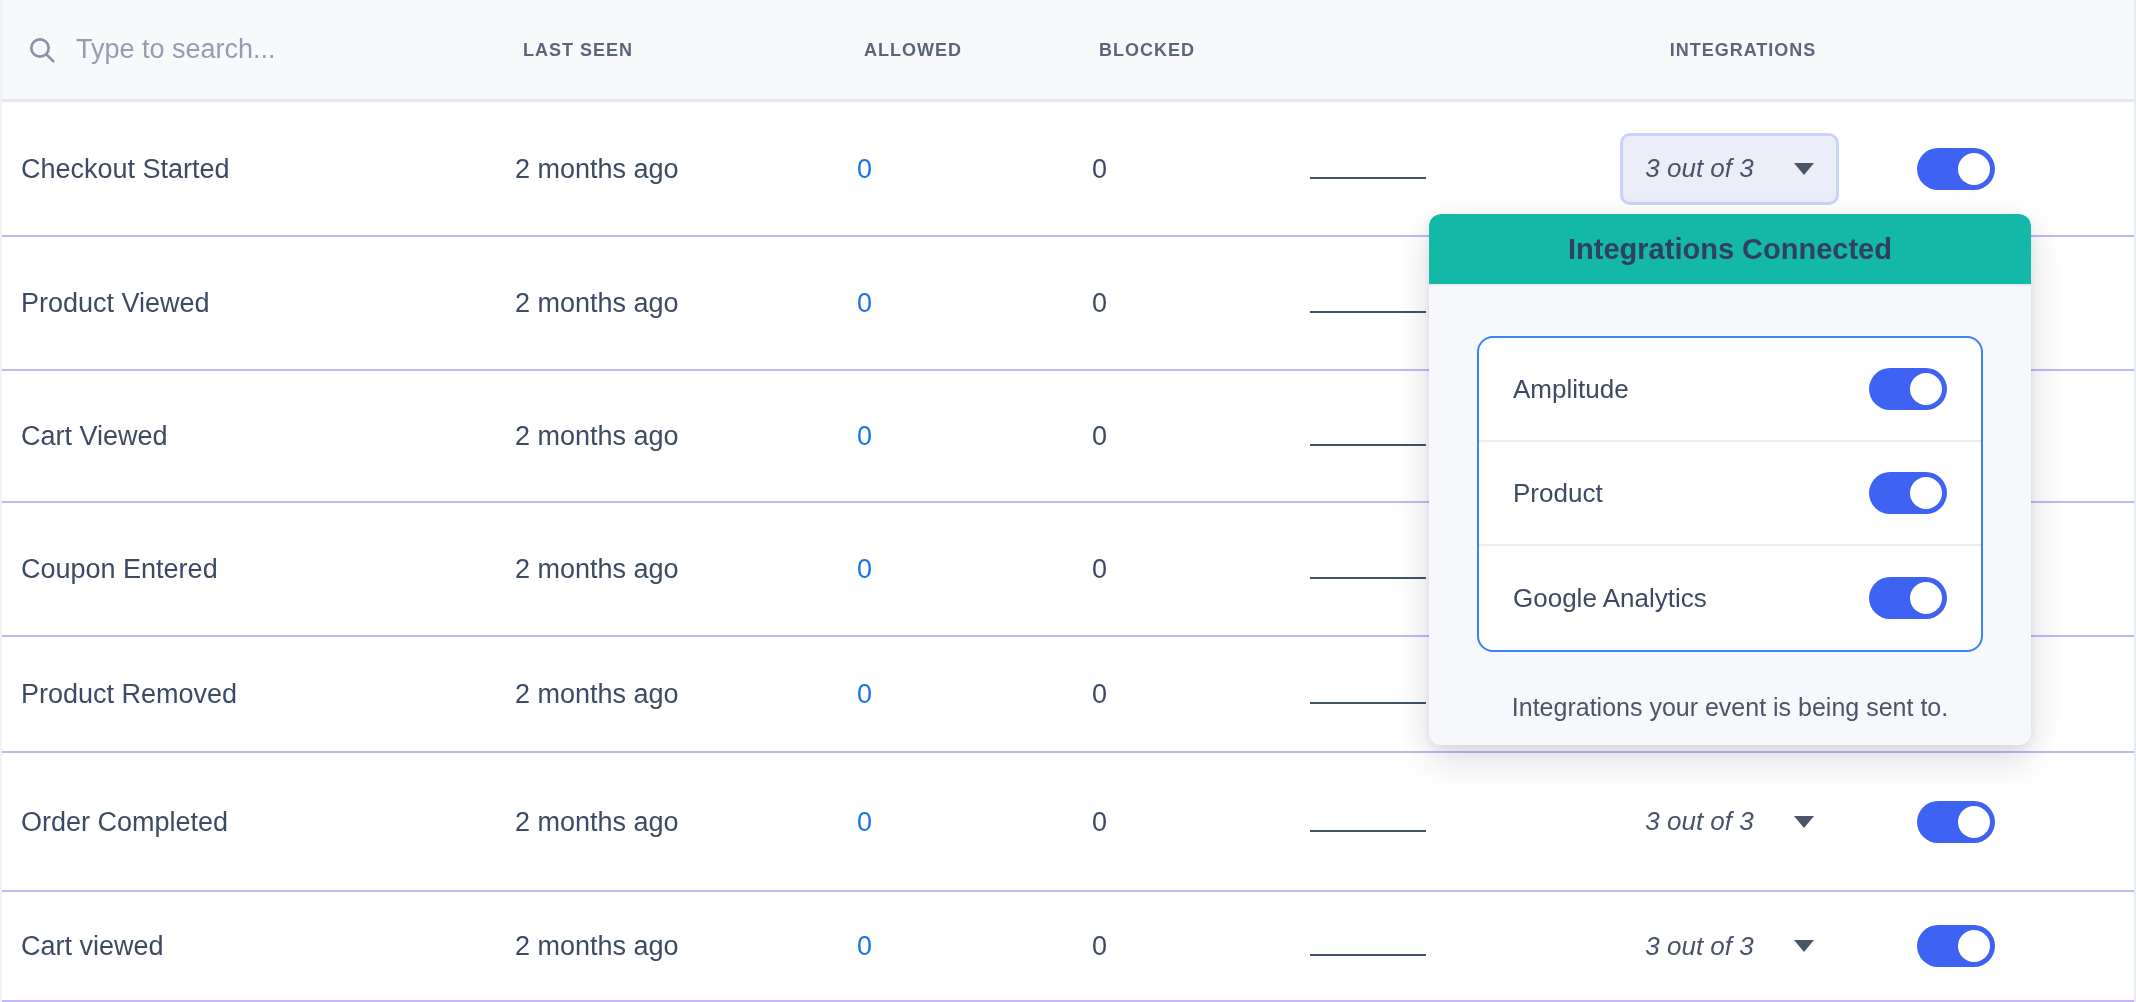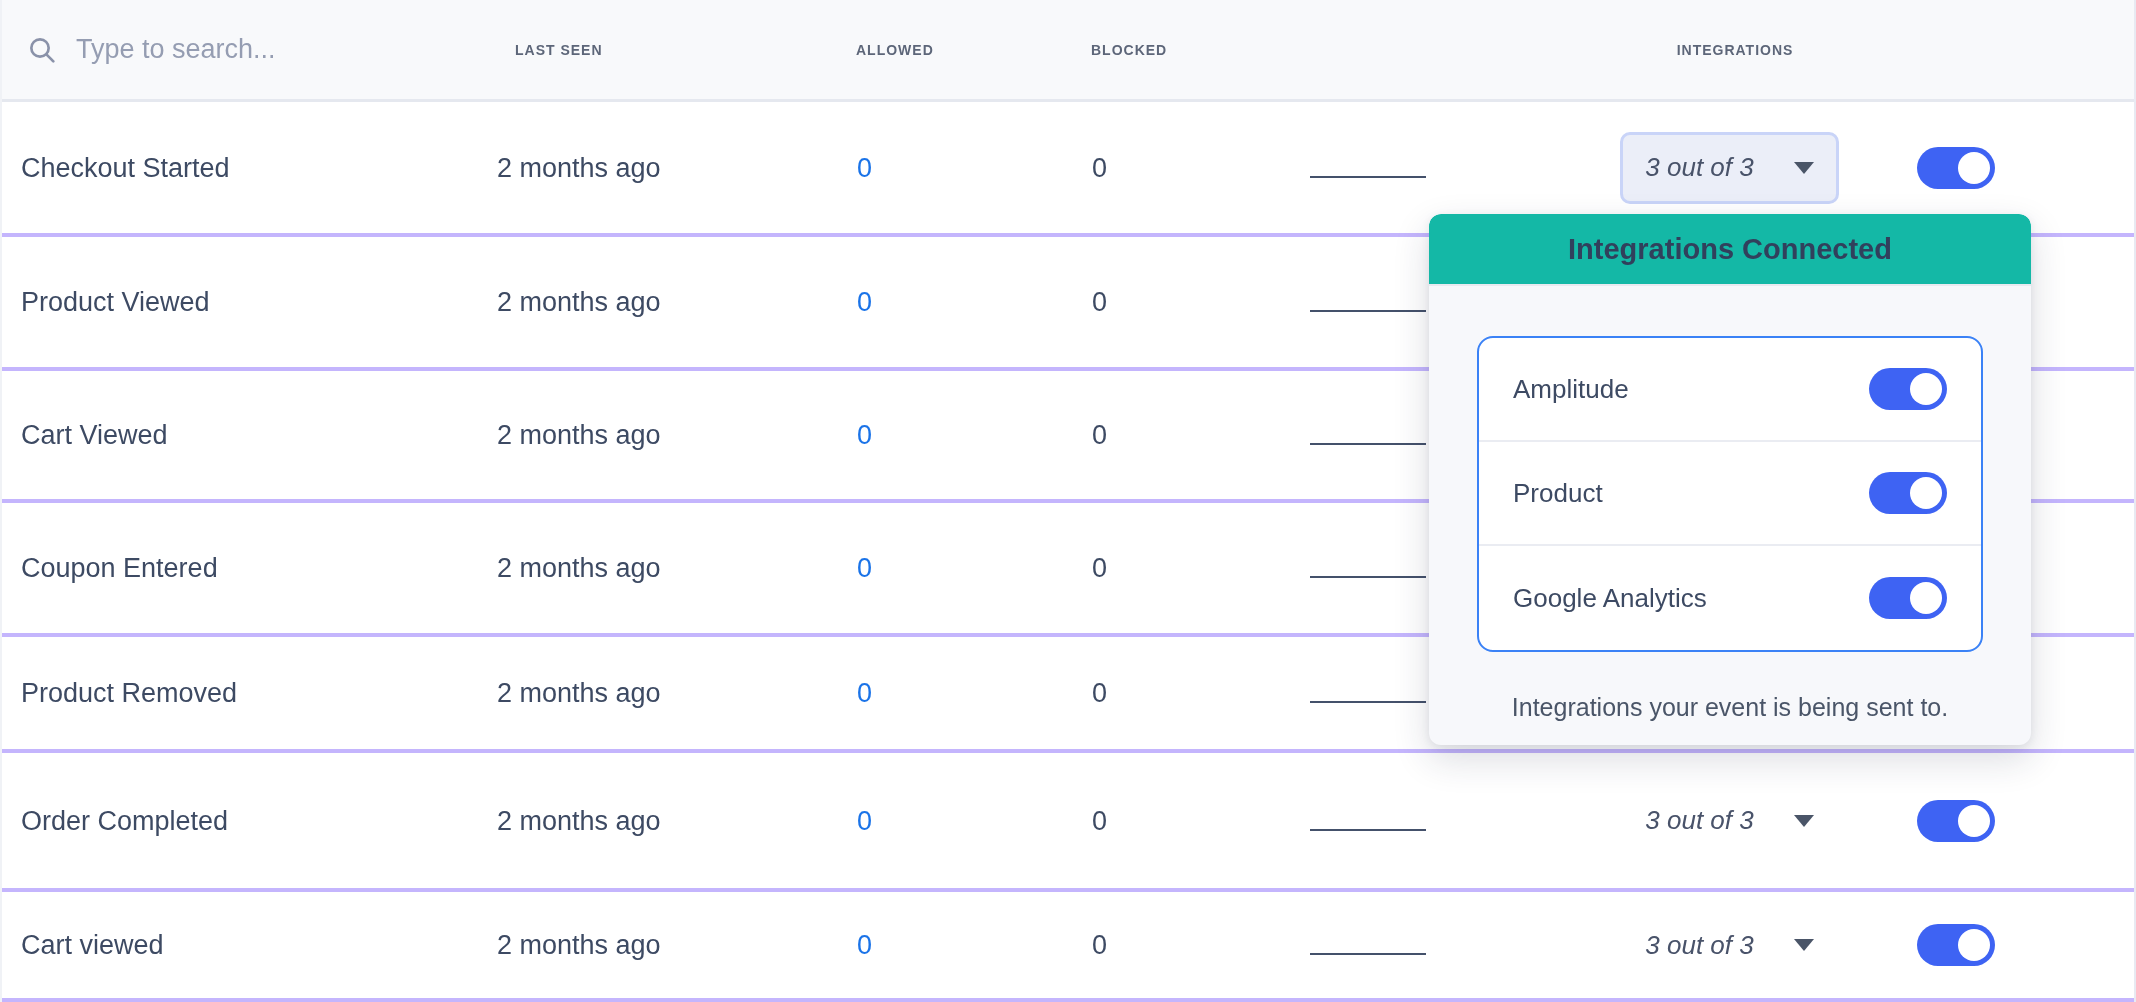--- a/index.html
+++ b/index.html
@@ -33,41 +33,41 @@
   }
   .search-wrap svg { flex: 0 0 auto; }
   .search-input {
     border: none; outline: none; background: transparent;
     font-family: "Liberation Sans", sans-serif;
     font-size: 27px; color: #3d4a63; width: 380px;
   }
   .search-input::placeholder { color: #959db2; opacity: 1; }
   .col-label {
     position: absolute; top: 50%; transform: translateY(-50%);
-    font-size: 14px; font-weight: bold; letter-spacing: 1px;
-    color: #5d6679; white-space: nowrap;
+    font-size: 18px; font-weight: bold; letter-spacing: 1px;
+    color: #5d6679; white-space: nowrap; margin-left: 8px;
   }
   .col-seen   { left: 513px; }
   .col-allowed{ left: 854px; }
   .col-blocked{ left: 1089px; }
   .col-integrations { left: 1618px; width: 230px; text-align: center; }
 
   
   .row {
     position: relative;
     background: #ffffff;
-    border-bottom: 4px solid #c4b5fd;
+    border-bottom: 2px solid #c4b5fd;
   }
   .row:last-child { border-bottom: none; }
   .cell {
     position: absolute; top: 50%; transform: translateY(-50%);
     font-size: 27px; white-space: nowrap;
   }
   .cell-name    { left: 19px;  color: #3d4a63; }
-  .cell-seen    { left: 495px; color: #3d4a63; }
+  .cell-seen    { left: 513px; color: #3d4a63; }
   .cell-allowed { left: 855px; color: #1a73e8; text-decoration: none; cursor: pointer; }
   .cell-blocked { left: 1090px; color: #3d4a63; }
   .sparkline {
     position: absolute; left: 1308px; top: calc(50% + 8px);
     width: 116px; height: 2px; background: #44516b;
   }
   .dd {
     position: absolute; left: 1618px; top: 50%;
     transform: translateY(-50%);
     width: 219px; height: 72px;

